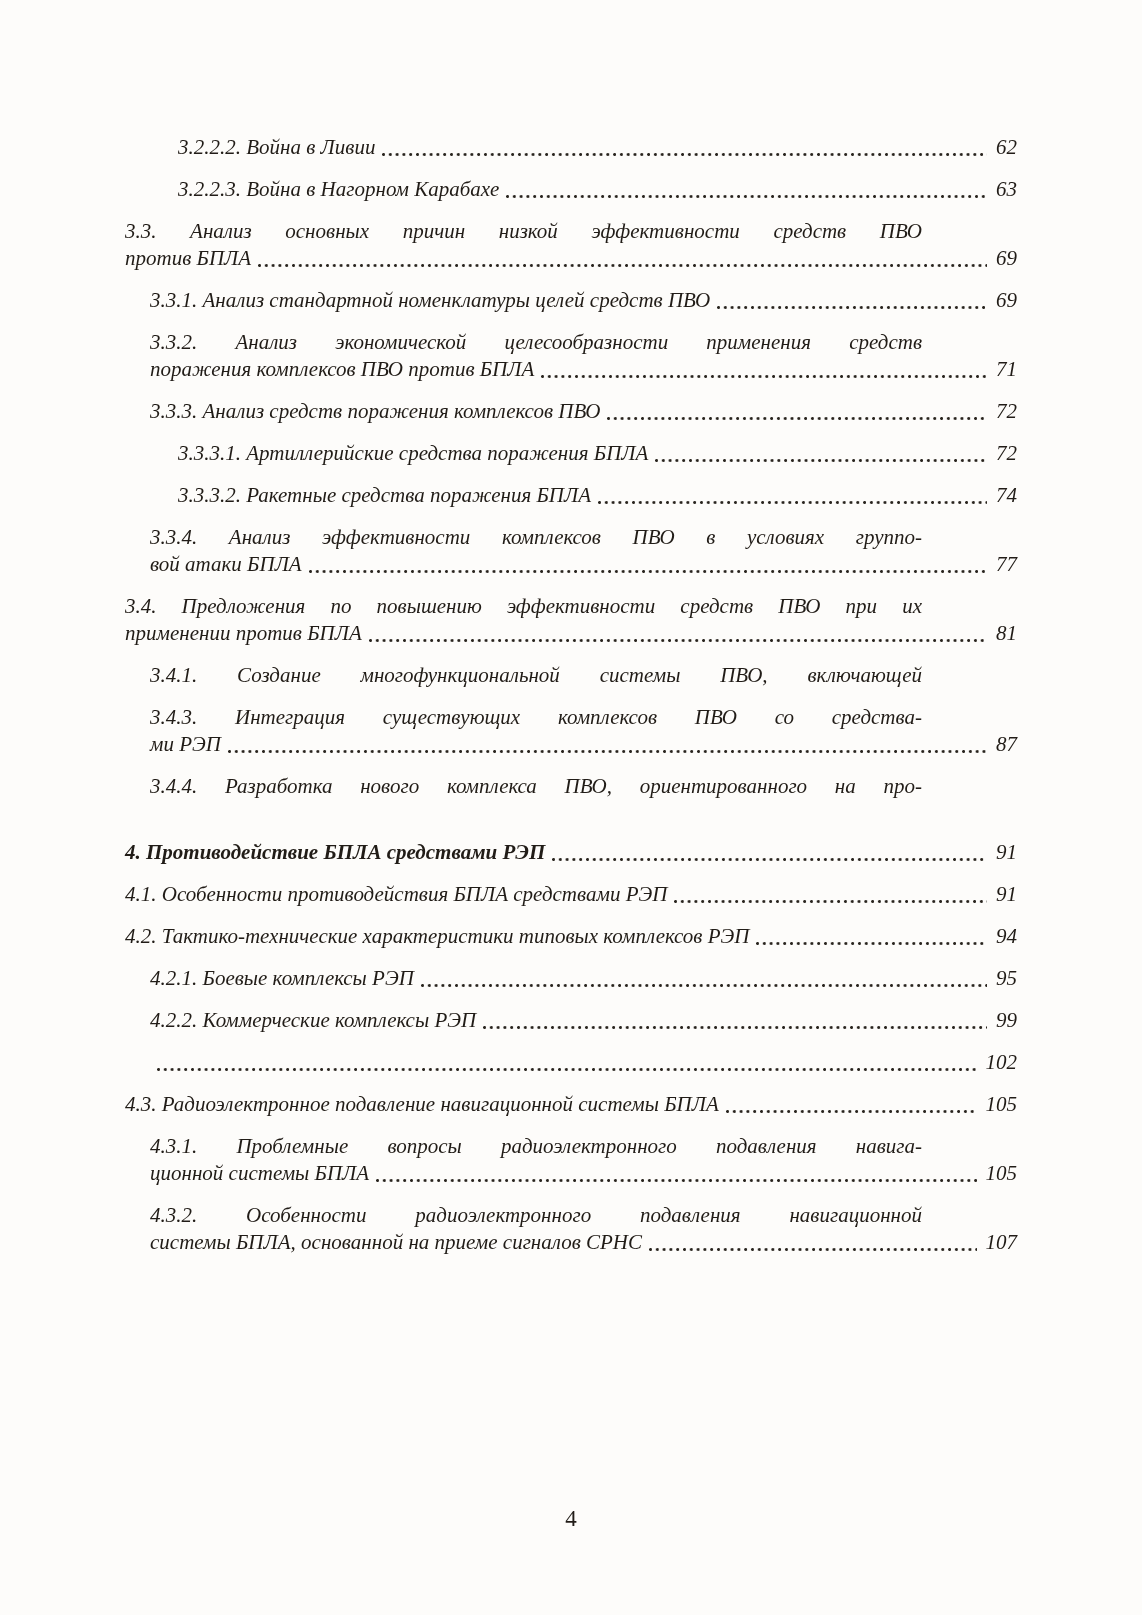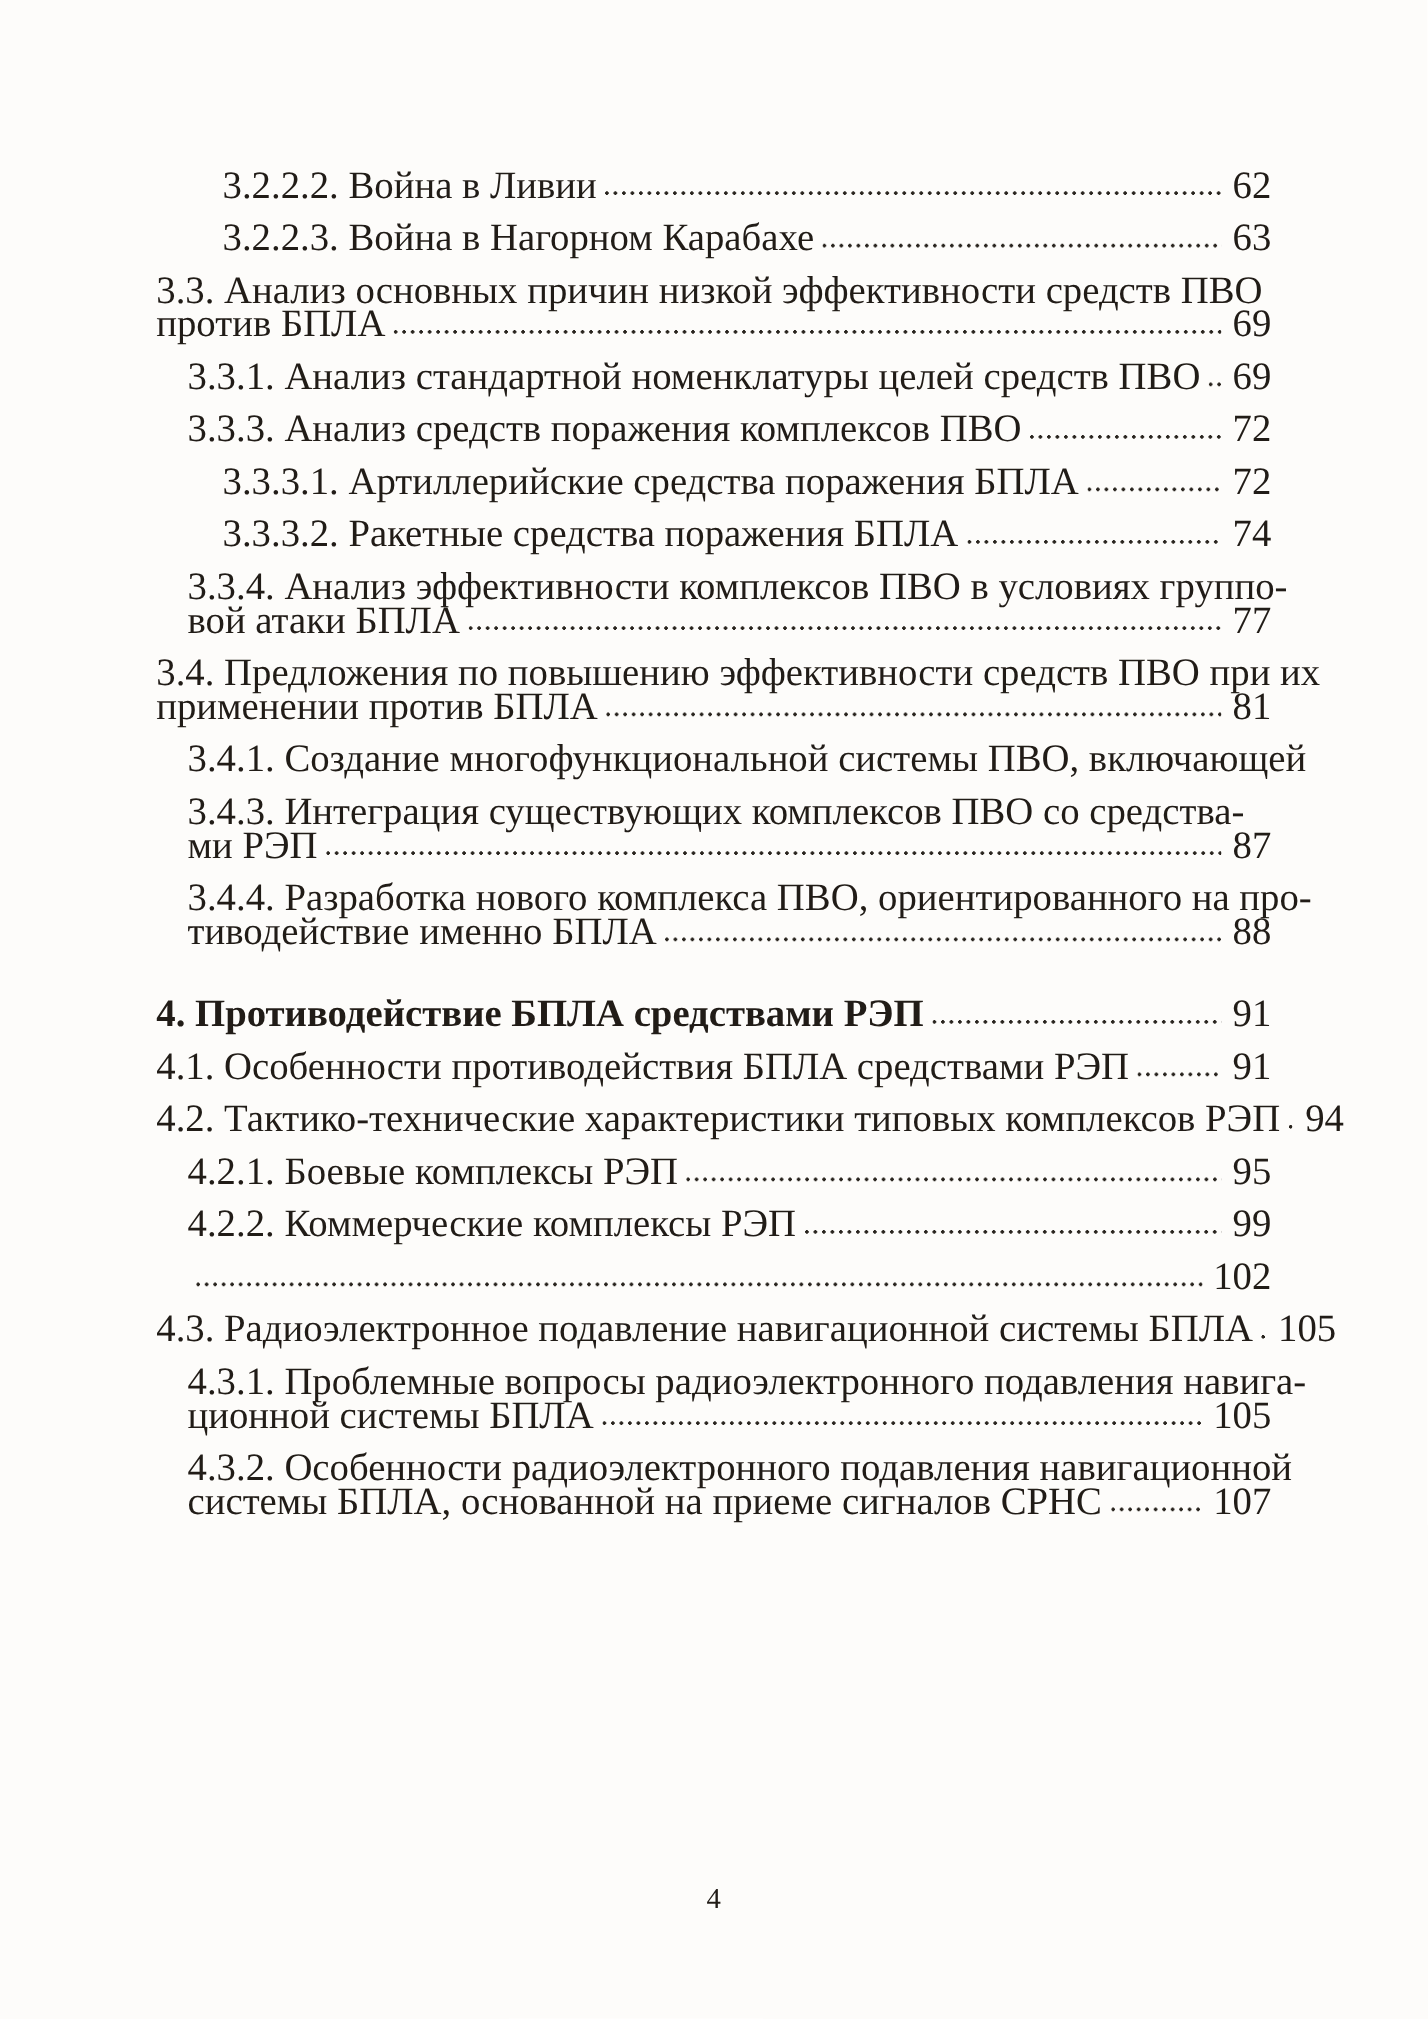--- a/index.html
+++ b/index.html
@@ -16,23 +16,24 @@
     color: #211c17;
     overflow: hidden;
   }
   .toc {
     position: absolute;
     left: 125px;
     top: 134px;
     width: 892px;
   }
   .entry {
-    font-size: 31px;
+    font-size: 21px;
     line-height: 27px;
     margin-bottom: 15px;
+    font-style: italic;
   }
   .entry.lvl3 { margin-left: 25px; }
   .entry.lvl4 { margin-left: 53px; }
   .entry.bold .txt,
   .entry.bold .wrap { font-weight: bold; margin-top: 24px; }
   .wrap {
     text-align: justify;
     text-align-last: justify;
     padding-right: 95px;
     white-space: nowrap;
@@ -98,20 +99,28 @@
         </div>
       </div>
       <div class="entry lvl3">
         <div class="row">
           <span class="txt">3.3.1. Анализ стандартной номенклатуры целей средств ПВО</span>
           <span class="leader"></span>
           <span class="pg">69</span>
         </div>
       </div>
       <div class="entry lvl3">
+        <div class="wrap">3.3.2. Анализ экономической целесообразности применения средств</div>
+        <div class="row">
+          <span class="txt">поражения комплексов ПВО против БПЛА</span>
+          <span class="leader"></span>
+          <span class="pg">71</span>
+        </div>
+      </div>
+      <div class="entry lvl3">
         <div class="row">
           <span class="txt">3.3.3. Анализ средств поражения комплексов ПВО</span>
           <span class="leader"></span>
           <span class="pg">72</span>
         </div>
       </div>
       <div class="entry lvl4">
         <div class="row">
           <span class="txt">3.3.3.1. Артиллерийские средства поражения БПЛА</span>
           <span class="leader"></span>
@@ -147,25 +156,20 @@
       <div class="entry lvl3">
         <div class="wrap">3.4.3. Интеграция существующих комплексов ПВО со средства-</div>
         <div class="row">
           <span class="txt">ми РЭП</span>
           <span class="leader"></span>
           <span class="pg">87</span>
         </div>
       </div>
       <div class="entry lvl3">
         <div class="wrap">3.4.4. Разработка нового комплекса ПВО, ориентированного на про-</div>
-        <div class="row">
-          <span class="txt">тиводействие именно БПЛА</span>
-          <span class="leader"></span>
-          <span class="pg">88</span>
-        </div>
       </div>
       <div class="entry lvl1 bold">
         <div class="row">
           <span class="txt">4. Противодействие БПЛА средствами РЭП</span>
           <span class="leader"></span>
           <span class="pg">91</span>
         </div>
       </div>
       <div class="entry lvl2">
         <div class="row">

